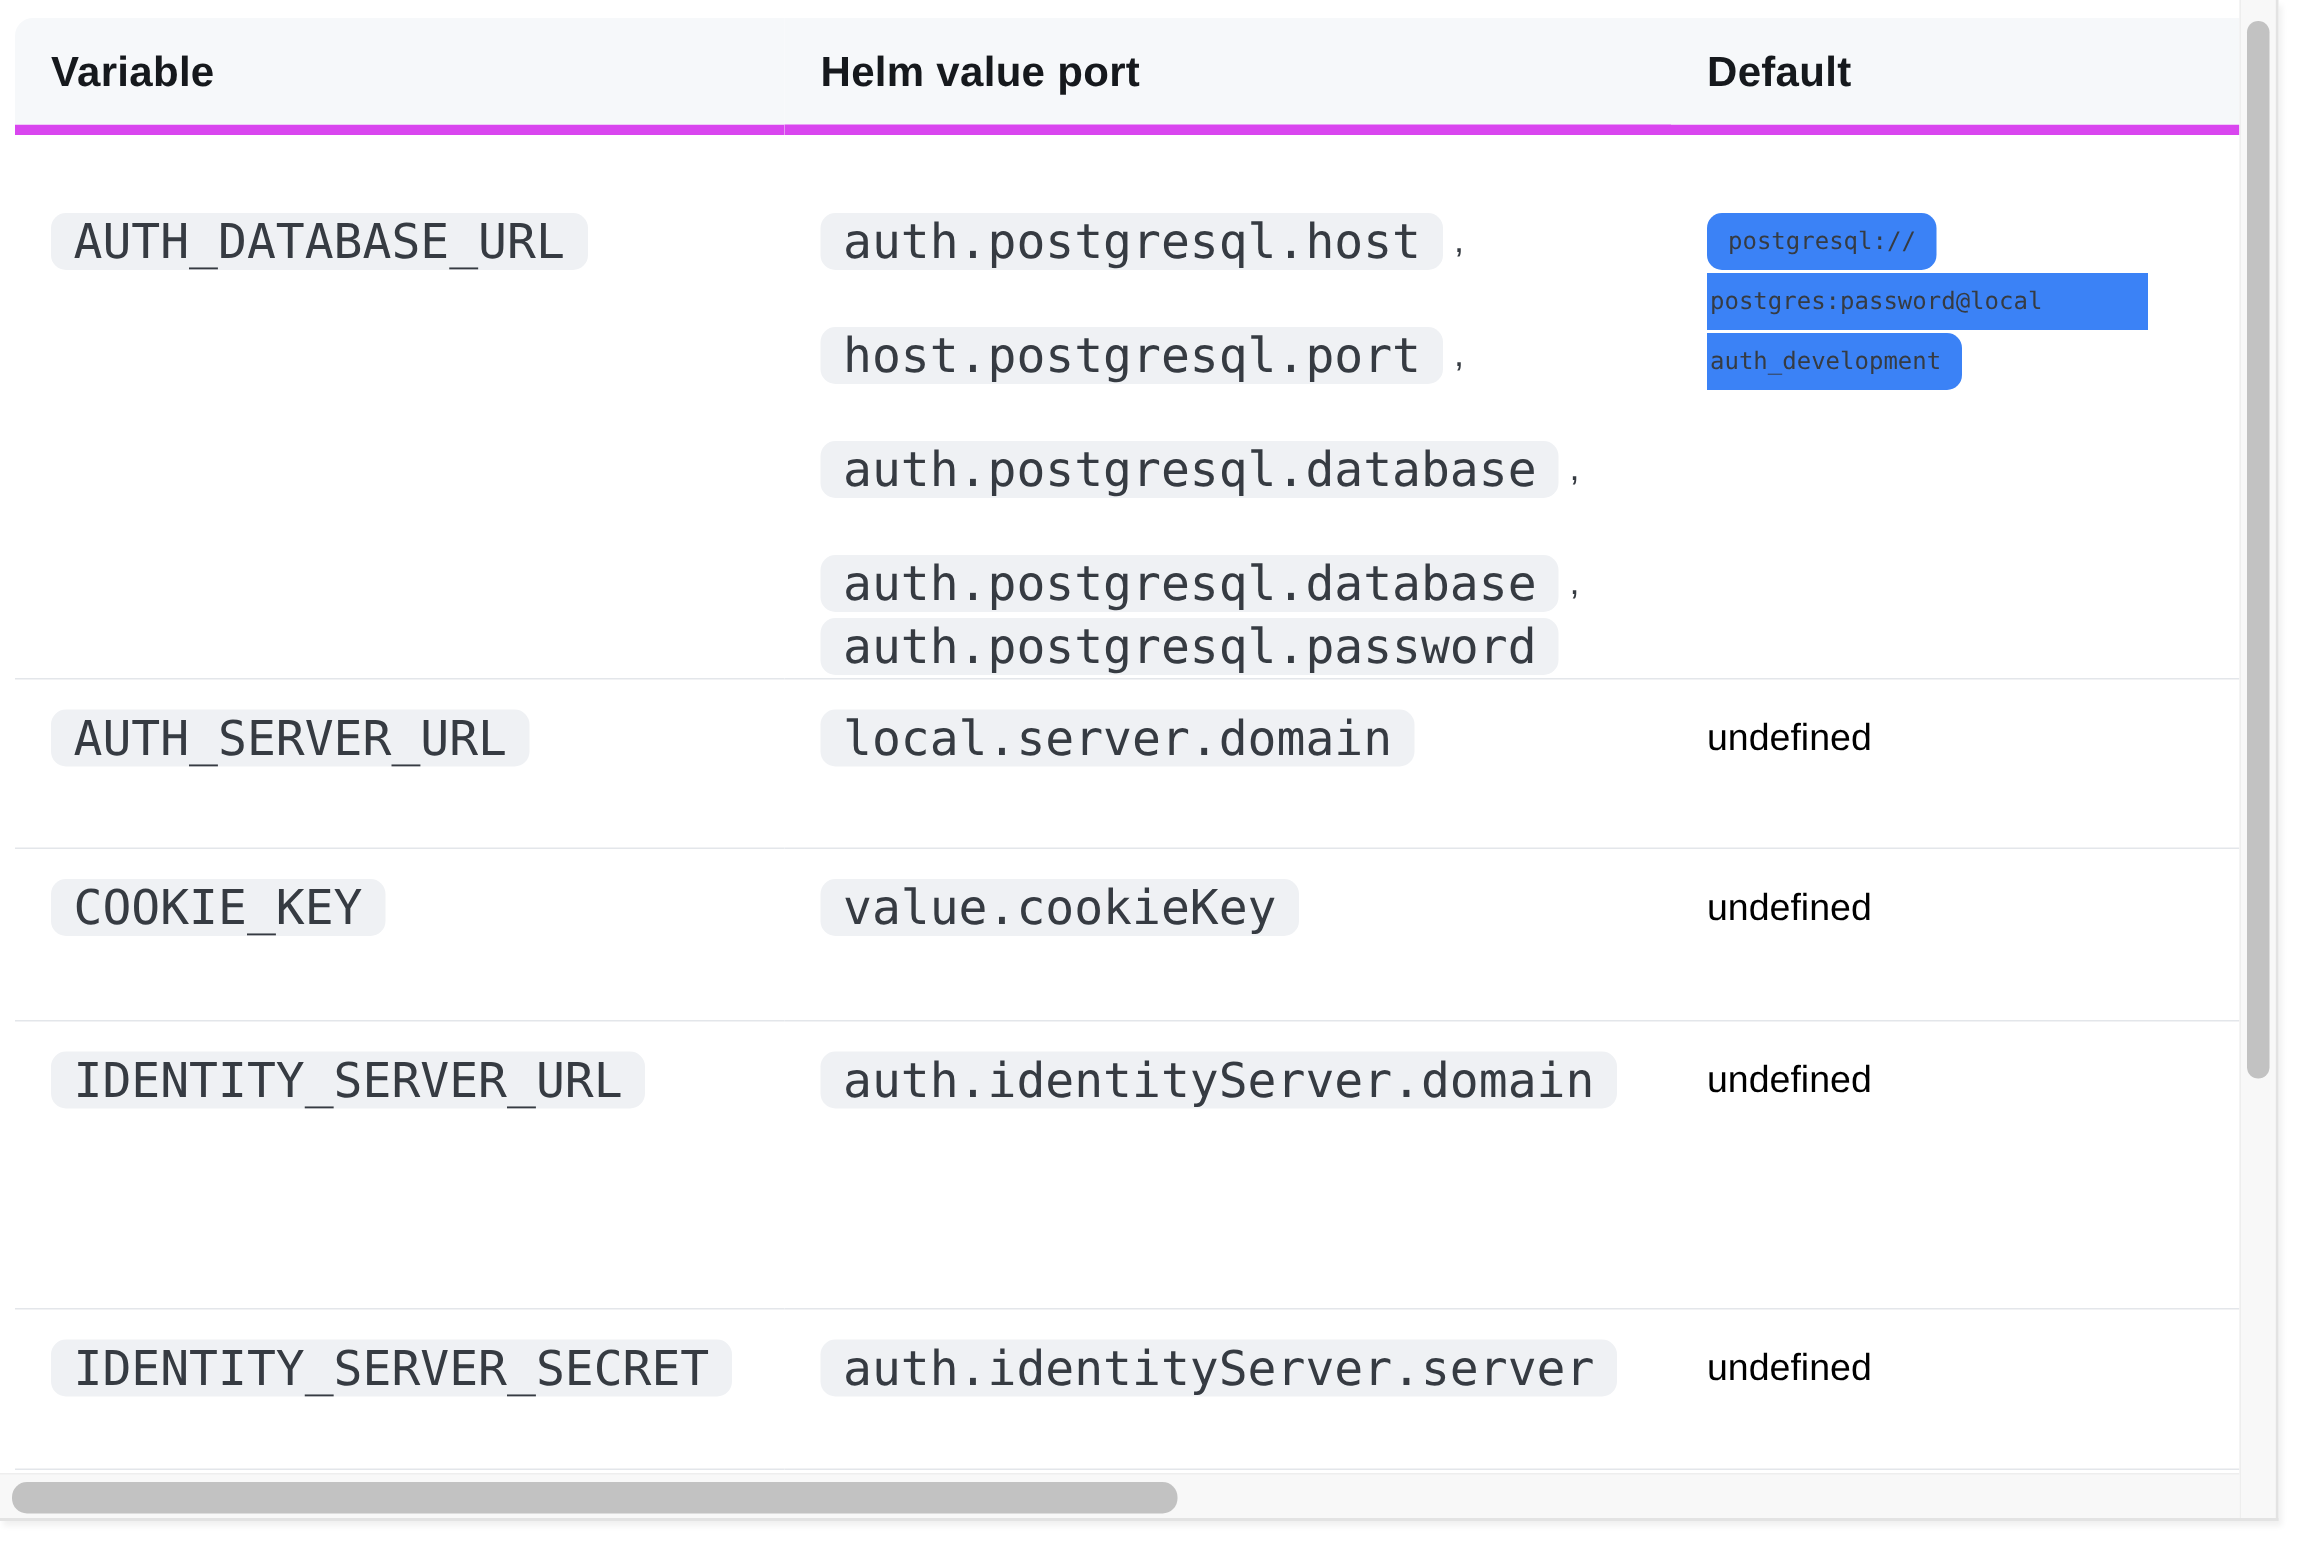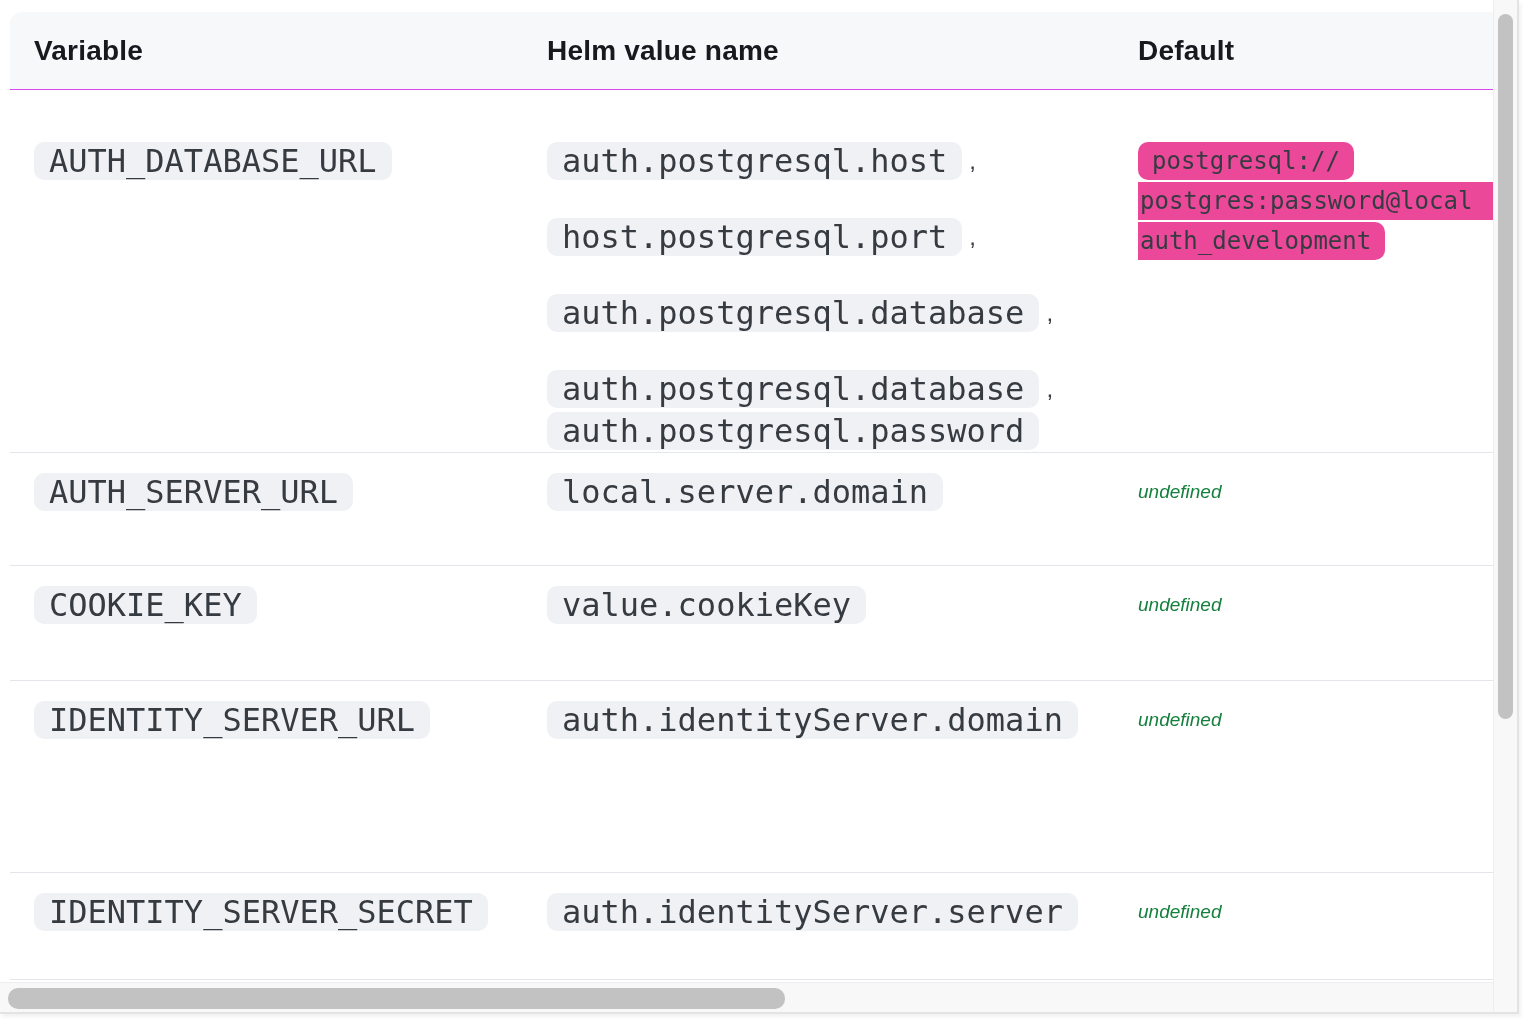--- a/index.html
+++ b/index.html
@@ -11,21 +11,21 @@
               box-shadow: 2px 3px 4px rgba(0,0,0,0.06); background: #ffffff; }
 
   .content-clip { position: absolute; left: 0; top: 0; width: 1493px; height: 982px;
                   overflow: hidden; background: #ffffff; }
 
   table.doc-table { border-collapse: separate; border-spacing: 0; table-layout: fixed;
                     margin: 12px 0 0 10px; width: 1804px; }
   col.c1 { width: 513px; } col.c2 { width: 591px; } col.c3 { width: 700px; }
 
   th { height: 78px; vertical-align: middle; text-align: left; padding: 0 24px;
-       background: #f6f8fa; border-bottom: 1px solid #d946ef;
+       background: #f6f8fa; border-bottom: 7px solid #d946ef;
        font-size: 28px; font-weight: bold; color: #16191d; letter-spacing: .2px; }
   th.first { border-top-left-radius: 12px; }
   th.lastc { border-top-right-radius: 12px; }
 
   td { vertical-align: top; padding: 20px 24px 0 24px; border-bottom: 1px solid #e3e6ea; }
   tr.r1 td { height: 363px; padding-top: 52px; }
   tr.r2 td { height: 113px; }
   tr.r3 td { height: 115px; }
   tr.r4 td { height: 192px; }
   tr.r5 td { height: 107px; }
@@ -35,28 +35,28 @@
           padding: 4px 15px; border-radius: 10px; background: #eff1f4; color: #363b42; }
   .comma { display: inline-block; margin-left: 7px; font-size: 24px; line-height: 38px;
            color: #363b42; }
 
   .helm-group { line-height: 40px; margin-bottom: 34px; }
   .helm-group.lastg { margin-bottom: 0; }
 
   .code-lines { line-height: 40px; }
   .code-line { height: 40px; white-space: nowrap; }
   .chip-line { display: inline-block; vertical-align: top;
-               font-family: "DejaVu Sans Mono", monospace; font-size: 24px; line-height: 30px;
-               background: #ec4899; color: #363b42; }
+               font-family: "DejaVu Sans Mono", monospace; font-size: 16px; line-height: 30px;
+               background: #3b82f6; color: #363b42; }
   .chip-line.cfirst { padding: 4px 14px; border-radius: 10px; }
   .chip-line.cmid   { padding: 4px 70px 4px 2px; border-radius: 0; }
   .chip-line.clast  { padding: 4px 14px 4px 2px; border-radius: 0 10px 10px 0; }
 
-  .undef { display: inline-block; margin-top: 4px; font-style: italic; font-size: 19px;
-           line-height: 30px; color: #15803d; }
+  .undef { display: inline-block; margin-top: 4px; font-size: 25px;
+           line-height: 30px; color: #000000; }
 
   .vscroll { position: absolute; left: 1493px; top: 0; width: 24px; height: 1012px;
              background: #f8f8f8; border-left: 1px solid #eeeeee; }
   .vthumb  { position: absolute; left: 4px; top: 14px; width: 15px; height: 705px;
              border-radius: 8px; background: #c2c2c2; }
   .hscroll { position: absolute; left: 0; top: 982px; width: 1493px; height: 30px;
              background: #f8f8f8; border-top: 1px solid #eeeeee; }
   .hthumb  { position: absolute; left: 8px; top: 5px; width: 777px; height: 21px;
              border-radius: 10px; background: #c2c2c2; }
 </style>
@@ -68,21 +68,21 @@
   <div class="content-clip">
     <table class="doc-table">
       <colgroup>
           <col class="c1">
           <col class="c2">
           <col class="c3">
         </colgroup>
       <thead>
         <tr>
           <th class="first">Variable</th>
-          <th>Helm value name</th>
+          <th>Helm value port</th>
           <th class="lastc">Default</th>
         </tr>
       </thead>
       <tbody>
 
         <tr class="r1">
           <td>
             <span class="chip">AUTH_DATABASE_URL</span>
           </td>
           <td>

